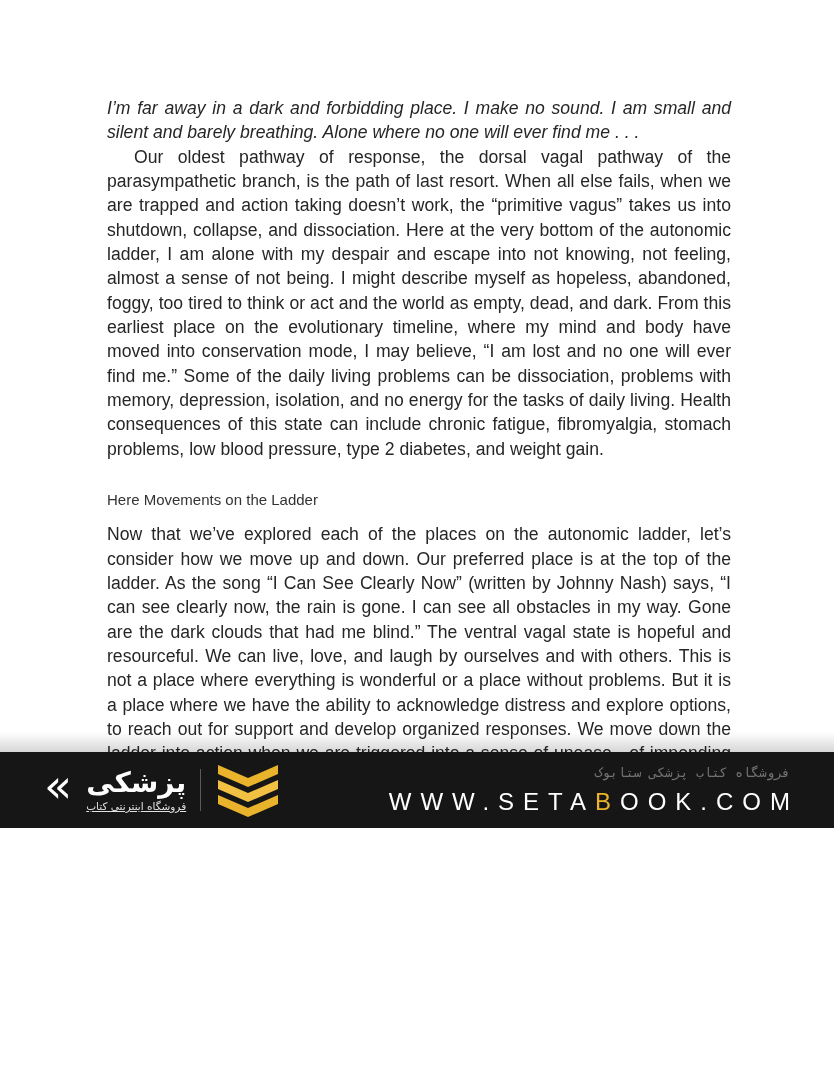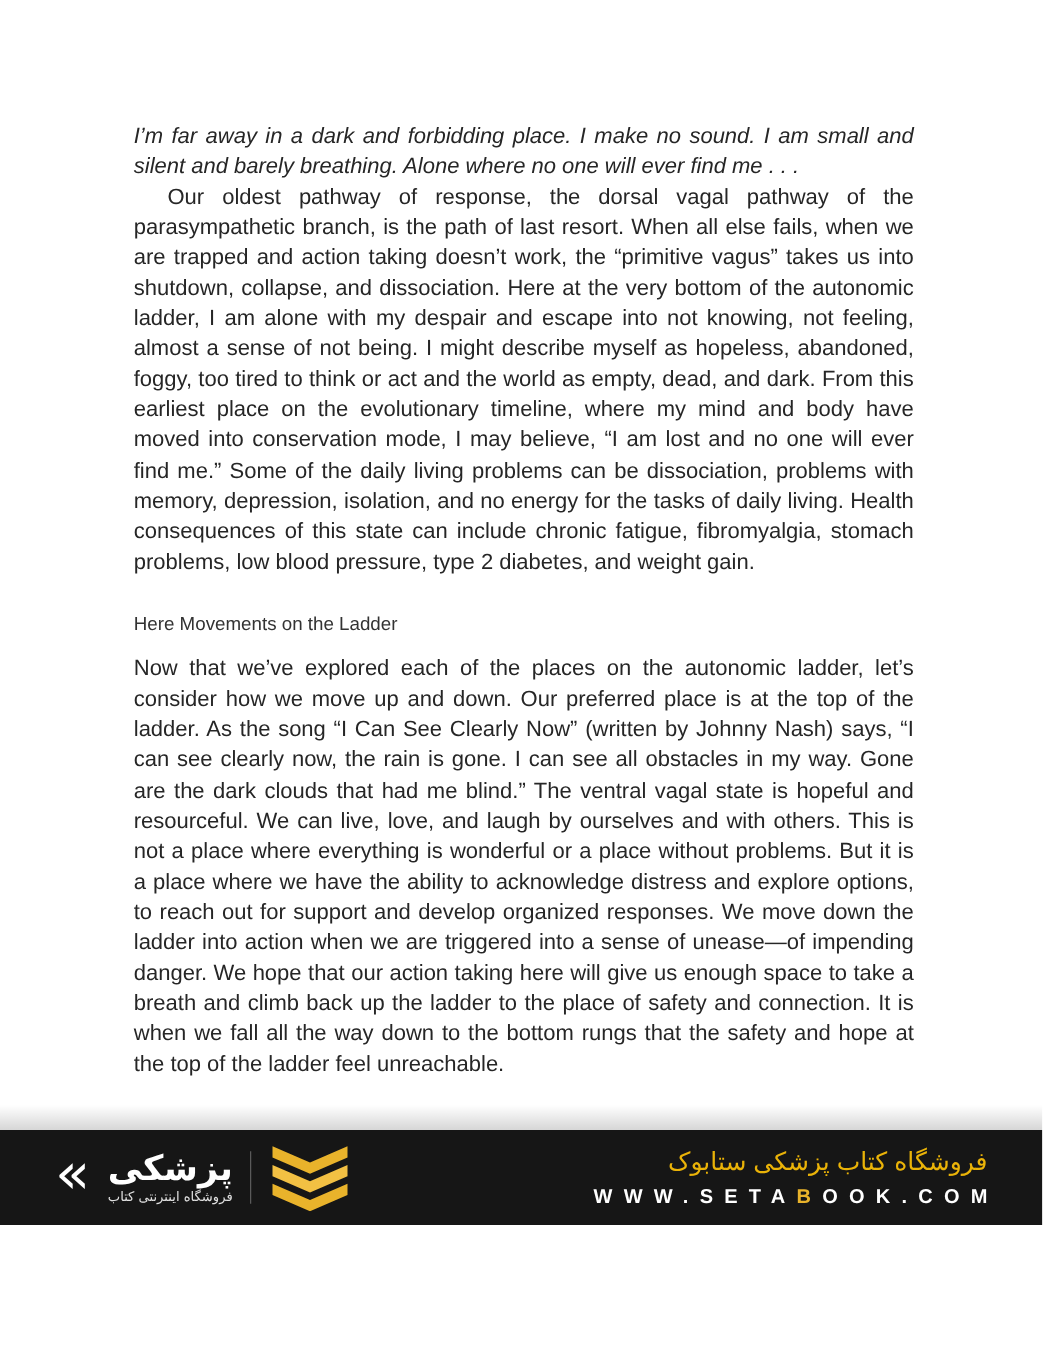--- a/index.html
+++ b/index.html
@@ -3,21 +3,21 @@
 <meta charset="utf-8">
 <style>
   html, body {
     margin: 0;
     padding: 0;
     background: #ffffff;
   }
   .page {
     position: relative;
     width: 834px;
-    height: 980px;
+    height: 828px;
     background: #ffffff;
     overflow: hidden;
     font-family: "Liberation Sans", sans-serif;
   }
   .content {
     position: absolute;
     top: 96px;
     left: 107px;
     width: 624px;
     color: #262626;
@@ -88,44 +88,45 @@
     font-family: "DejaVu Sans", sans-serif;
     color: #ffffff;
     line-height: 30px;
   }
   .logo-subtitle {
     font-size: 10.5px;
     color: #e0e0e0;
     font-family: "DejaVu Sans", sans-serif;
     letter-spacing: 1px;
     margin-top: 2px;
+    text-decoration: underline;
   }
   .footer-divider {
     width: 1px;
     height: 42px;
     background: #5a5a5a;
   }
   .layers-icon svg {
     display: block;
   }
   .footer-right {
     display: flex;
     flex-direction: column;
     align-items: flex-end;
     gap: 7px;
   }
   .store-name {
     direction: rtl;
-    font-size: 20px;
-    color: #eab308;
-    font-family: Liberation Sans, sans-serif;
+    font-size: 13px;
+    color: #737373;
+    font-family: Liberation Mono, monospace;
   }
   .website {
-    font-size: 16px;
-    font-weight: 700;
+    font-size: 24px;
+    font-weight: 400;
     letter-spacing: 9px;
     margin-right: -9px;
     color: #ffffff;
     font-family: "Liberation Sans", sans-serif;
     white-space: nowrap;
   }
   .website .hl {
     color: #e9b32b;
   }
 </style>

